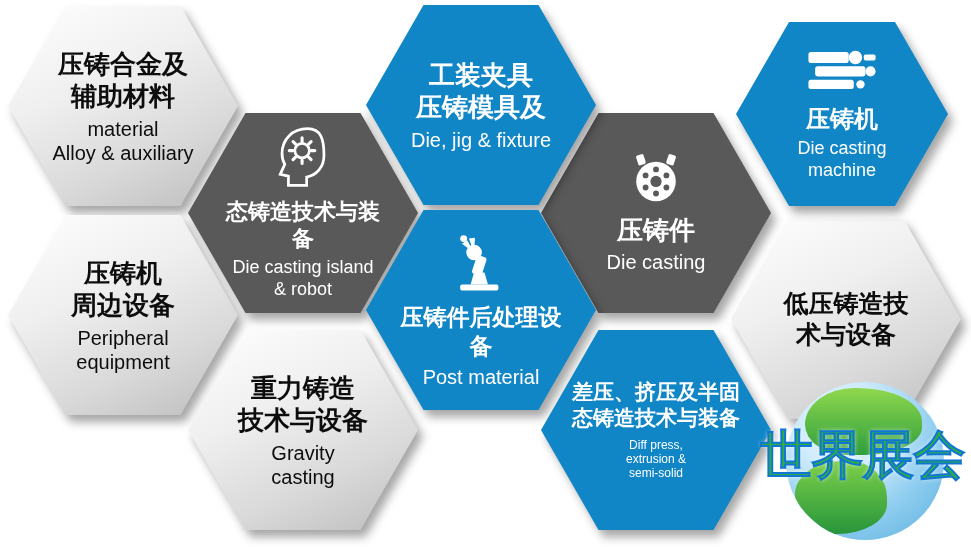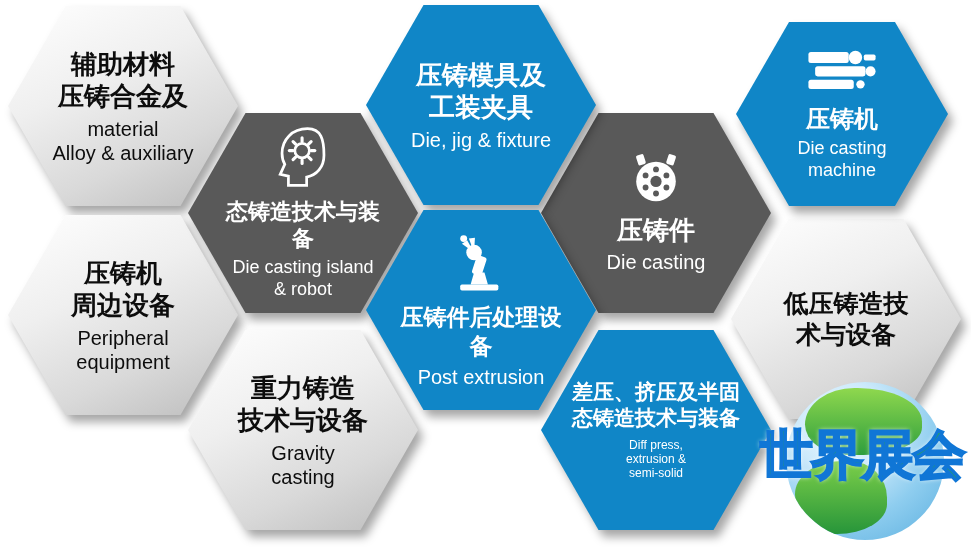--- a/index.html
+++ b/index.html
@@ -74,35 +74,35 @@
   }
   .globe::after {
     content:""; position:absolute; left:6%; bottom:4%;
     width:58%; height:46%;
     background:linear-gradient(180deg,#7ccf49,#27953a);
     border-radius:55% 45% 60% 40% / 50% 55% 45% 60%;
   }
   .logo-text {
     position:absolute; left:0; top:44px; width:100%;
     text-align:center;
-    font-size:53px; font-weight:700; letter-spacing:-2px;
+    font-size:53px; font-weight:400; letter-spacing:-2px;
     color:#2fae3e;
     -webkit-text-stroke:2px #1076d6;
     text-shadow:0 0 5px rgba(255,255,255,0.9);
   }
 </style>
 </head>
 <body>
 
 <div class="hex-wrap" id="hx-alloy">
   <div class="hex light">
       <div class="hex-content">
     <div class="zh">
+      <span>压铸合金及</span>
       <span>辅助材料</span>
-      <span>压铸合金及</span>
     </div>
     <div class="en">
       <span>material</span>
       <span>Alloy &amp; auxiliary</span>
     </div>
   </div>
     </div>
 </div>
 
 <div class="hex-wrap" id="hx-peripheral">
@@ -204,22 +204,22 @@
       <span>Die casting</span>
     </div>
   </div>
     </div>
 </div>
 
 <div class="hex-wrap" id="hx-diejig">
   <div class="hex blue">
       <div class="hex-content">
     <div class="zh">
+      <span>工装夹具</span>
       <span>压铸模具及</span>
-      <span>工装夹具</span>
     </div>
     <div class="en">
       <span>Die, jig &amp; fixture</span>
     </div>
   </div>
     </div>
 </div>
 
 <div class="hex-wrap" id="hx-post">
   <div class="hex blue">
@@ -234,21 +234,21 @@
           <path d="M22 24 L8 14 l6-4 z"></path>
           <path d="M22 24 L16 8 l7-1 z"></path>
           <circle cx="10" cy="8" r="4"></circle>
         </g>
       </svg>
     </span>
     <div class="zh">
       <span>压铸件后处理设备</span>
     </div>
     <div class="en">
-      <span>Post extrusion</span>
+      <span>Post material</span>
     </div>
   </div>
     </div>
 </div>
 
 <div class="hex-wrap" id="hx-diff">
   <div class="hex blue">
       <div class="hex-content">
     <div class="zh">
       <span>差压、挤压及半固</span>

